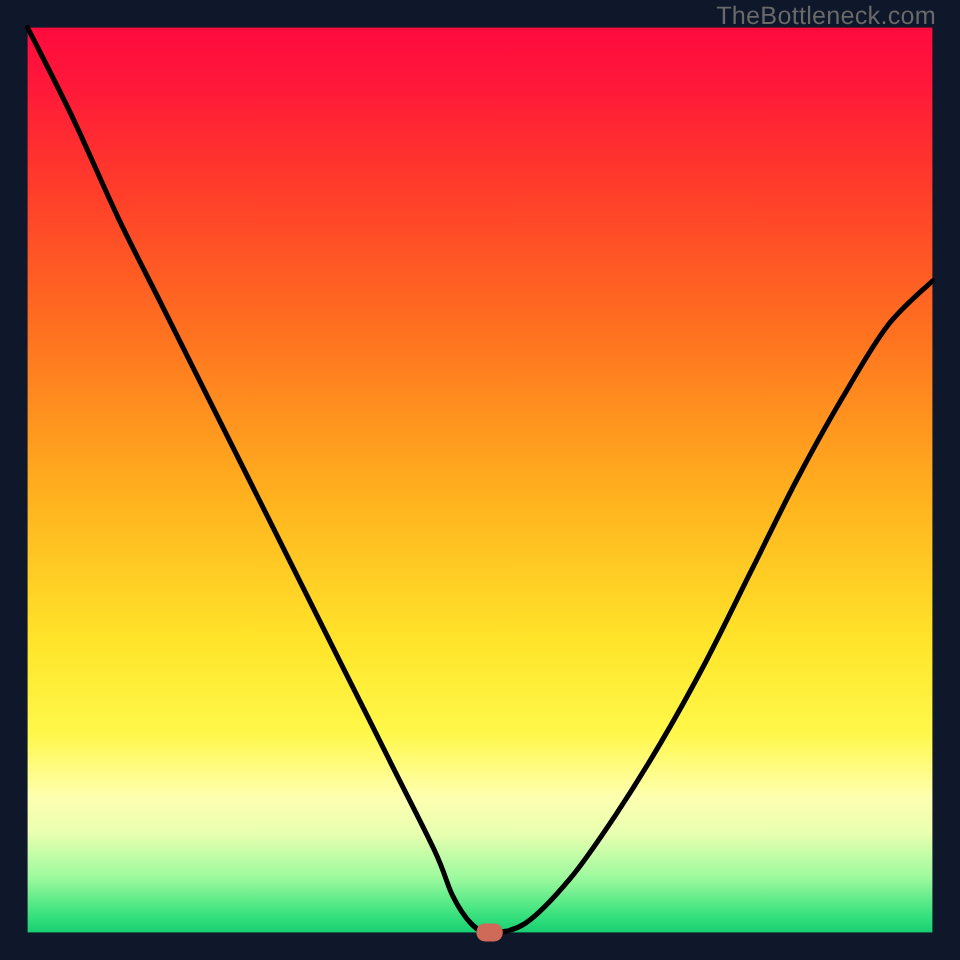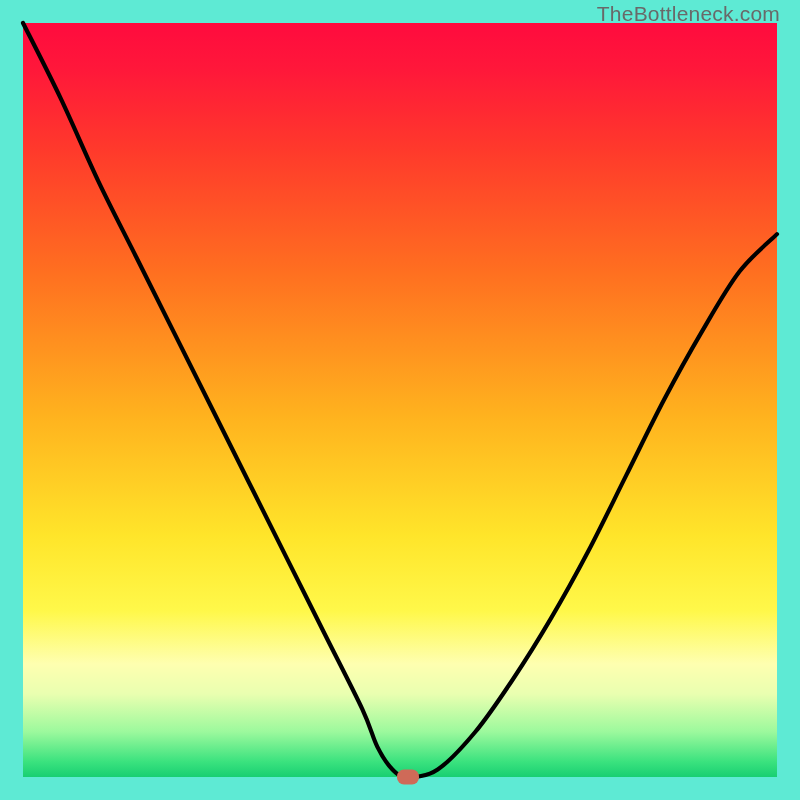--- a/index.html
+++ b/index.html
@@ -8,21 +8,21 @@
     width: 800px;
     height: 800px;
     background: #000;
     overflow: hidden;
     font-family: Arial, Helvetica, sans-serif;
   }
   .frame {
     position: relative;
     width: 800px;
     height: 800px;
-    background: #5eead4;
+    background: #0f172a;
   }
   .watermark {
     position: absolute;
     top: 2px;
     right: 20px;
     color: #696969;
     font-size: 21px;
     font-weight: 500;
     letter-spacing: 0.2px;
     z-index: 5;

